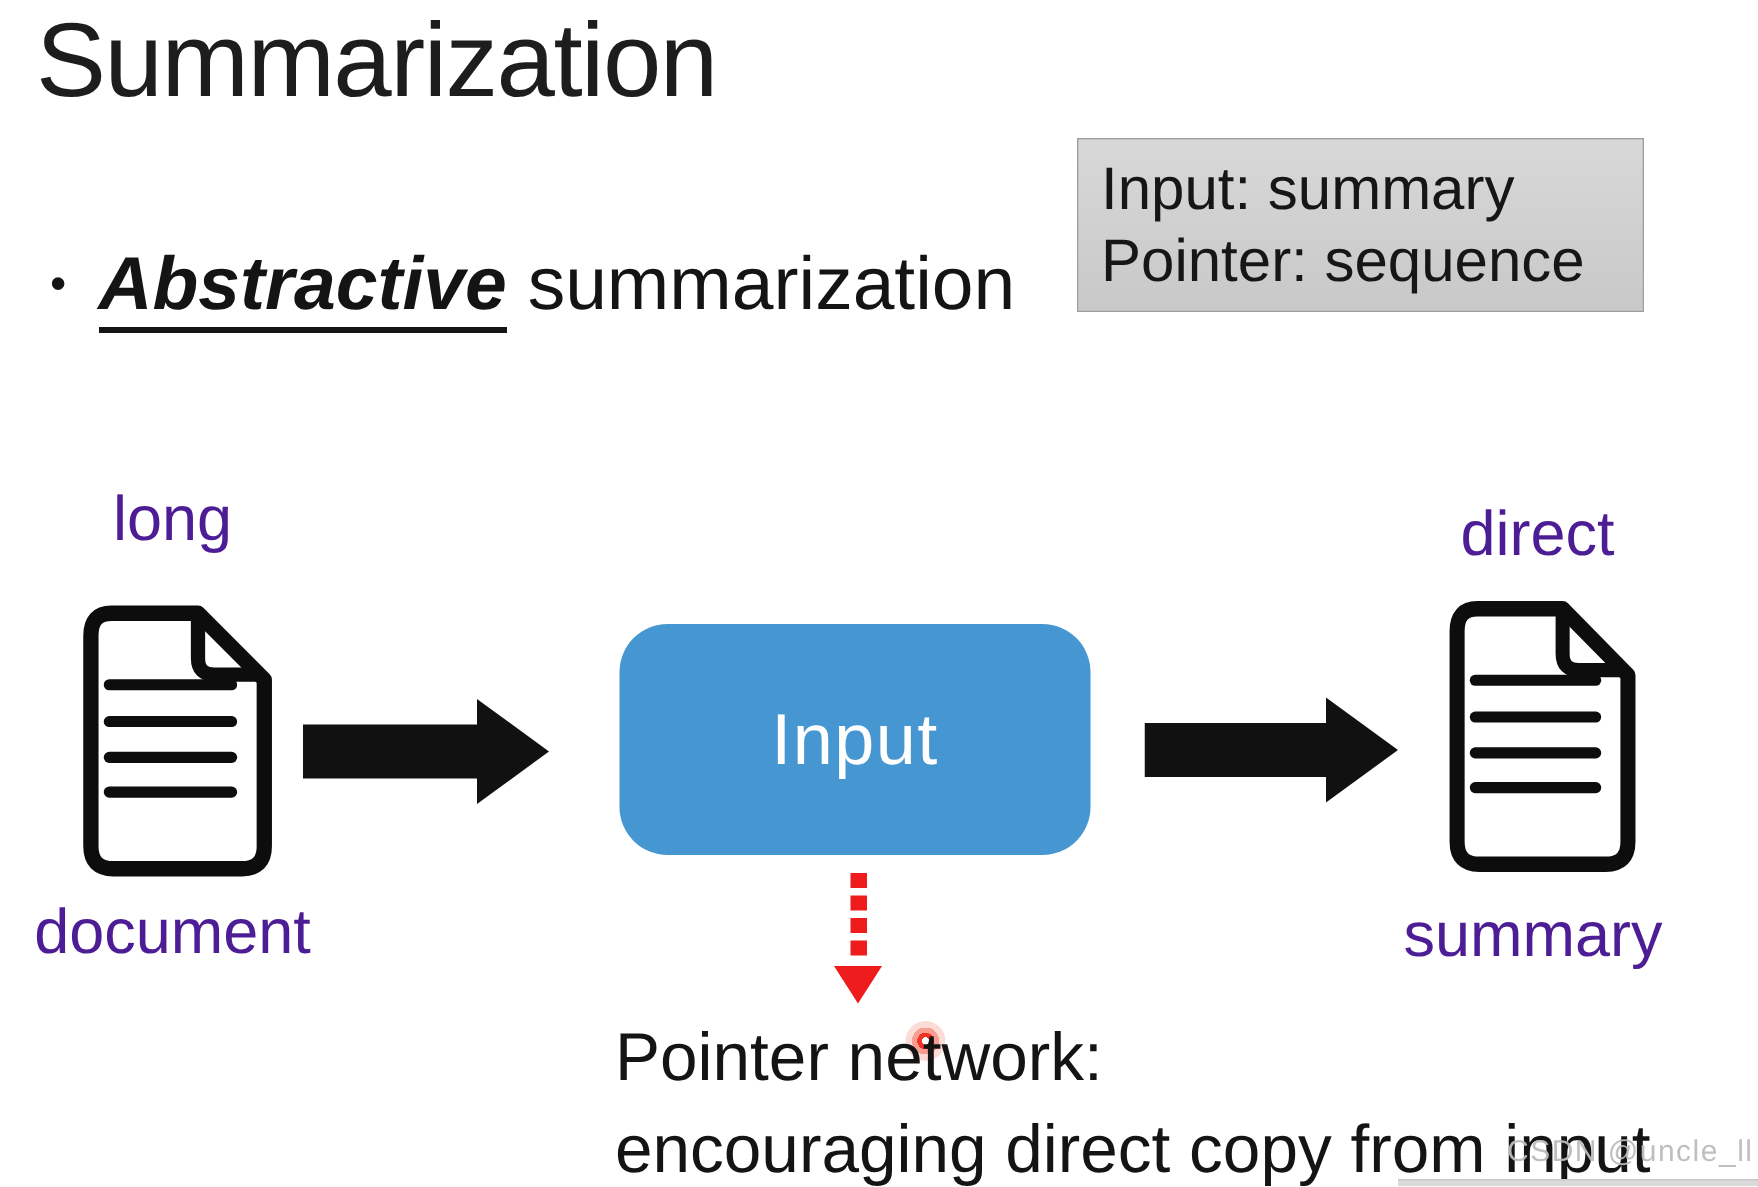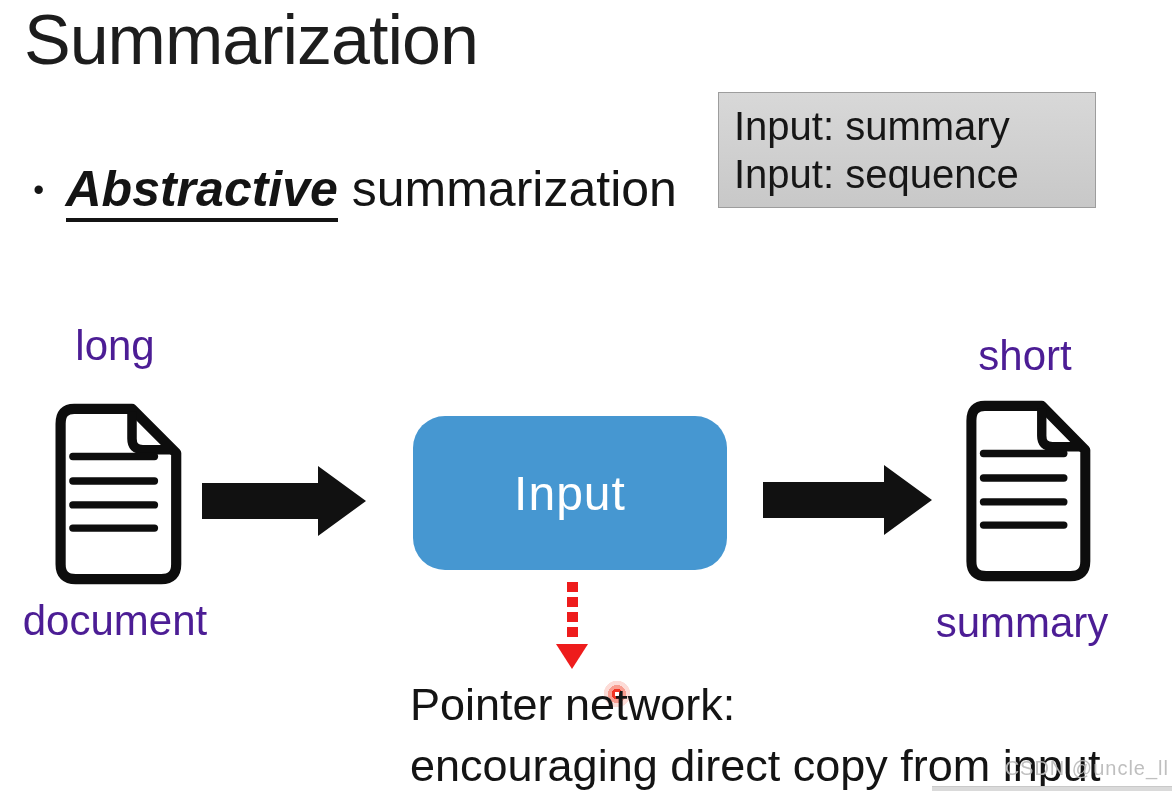--- a/index.html
+++ b/index.html
@@ -73,21 +73,21 @@
 <body>
 
 <div id="slide">
 
   <div class="abs title">Summarization</div>
 
   <div class="abs bullet-line"><span class="bullet-marker">•</span><span class="hl">Abstractive</span><span> summarization</span></div>
 
   <div class="abs io-box">
     <div>Input: summary</div>
-    <div>Input: sequence</div>
+    <div>Pointer: sequence</div>
   </div>
 
 
   <div class="abs lbl lbl-long">long</div>
 
   <svg class="abs doc-icon doc-left" width="136" height="184" viewBox="0 0 100 135" preserveAspectRatio="none" aria-hidden="true">
     <path d="M20 5 H62.5 L95 37.5 V119 Q95 130 84 130 H21 Q10 130 10 119 V16 Q10 5 20 5 Z" fill="#ffffff" stroke="currentColor" stroke-width="7.5" stroke-linejoin="round"></path>
     <path d="M62.5 7 V27 Q62.5 35 70.5 35 H92" fill="none" stroke="currentColor" stroke-width="7" stroke-linejoin="round"></path>
     <line x1="19" y1="40" x2="79" y2="40" stroke="currentColor" stroke-width="5.4" stroke-linecap="round"></line>
     <line x1="19" y1="58" x2="79" y2="58" stroke="currentColor" stroke-width="5.4" stroke-linecap="round"></line>
@@ -102,21 +102,21 @@
   </svg>
 
   <div class="abs model-box">
     <span>Input</span>
   </div>
 
   <svg class="abs h-arrow arrow-right" width="170" height="72" viewBox="0 0 170 72" aria-hidden="true">
     <polygon points="0,18 121,18 121,1 169,36 121,71 121,54 0,54" fill="currentColor"></polygon>
   </svg>
 
-  <div class="abs lbl lbl-short">short</div>
+  <div class="abs lbl lbl-short">direct</div>
 
   <svg class="abs doc-icon doc-right" width="134" height="184" viewBox="0 0 100 135" preserveAspectRatio="none" aria-hidden="true">
     <path d="M20 5 H62.5 L95 37.5 V119 Q95 130 84 130 H21 Q10 130 10 119 V16 Q10 5 20 5 Z" fill="#ffffff" stroke="currentColor" stroke-width="7.5" stroke-linejoin="round"></path>
     <path d="M62.5 7 V27 Q62.5 35 70.5 35 H92" fill="none" stroke="currentColor" stroke-width="7" stroke-linejoin="round"></path>
     <line x1="19" y1="40" x2="79" y2="40" stroke="currentColor" stroke-width="5.4" stroke-linecap="round"></line>
     <line x1="19" y1="58" x2="79" y2="58" stroke="currentColor" stroke-width="5.4" stroke-linecap="round"></line>
     <line x1="19" y1="75.5" x2="79" y2="75.5" stroke="currentColor" stroke-width="5.4" stroke-linecap="round"></line>
     <line x1="19" y1="92.5" x2="79" y2="92.5" stroke="currentColor" stroke-width="5.4" stroke-linecap="round"></line>
   </svg>
 

